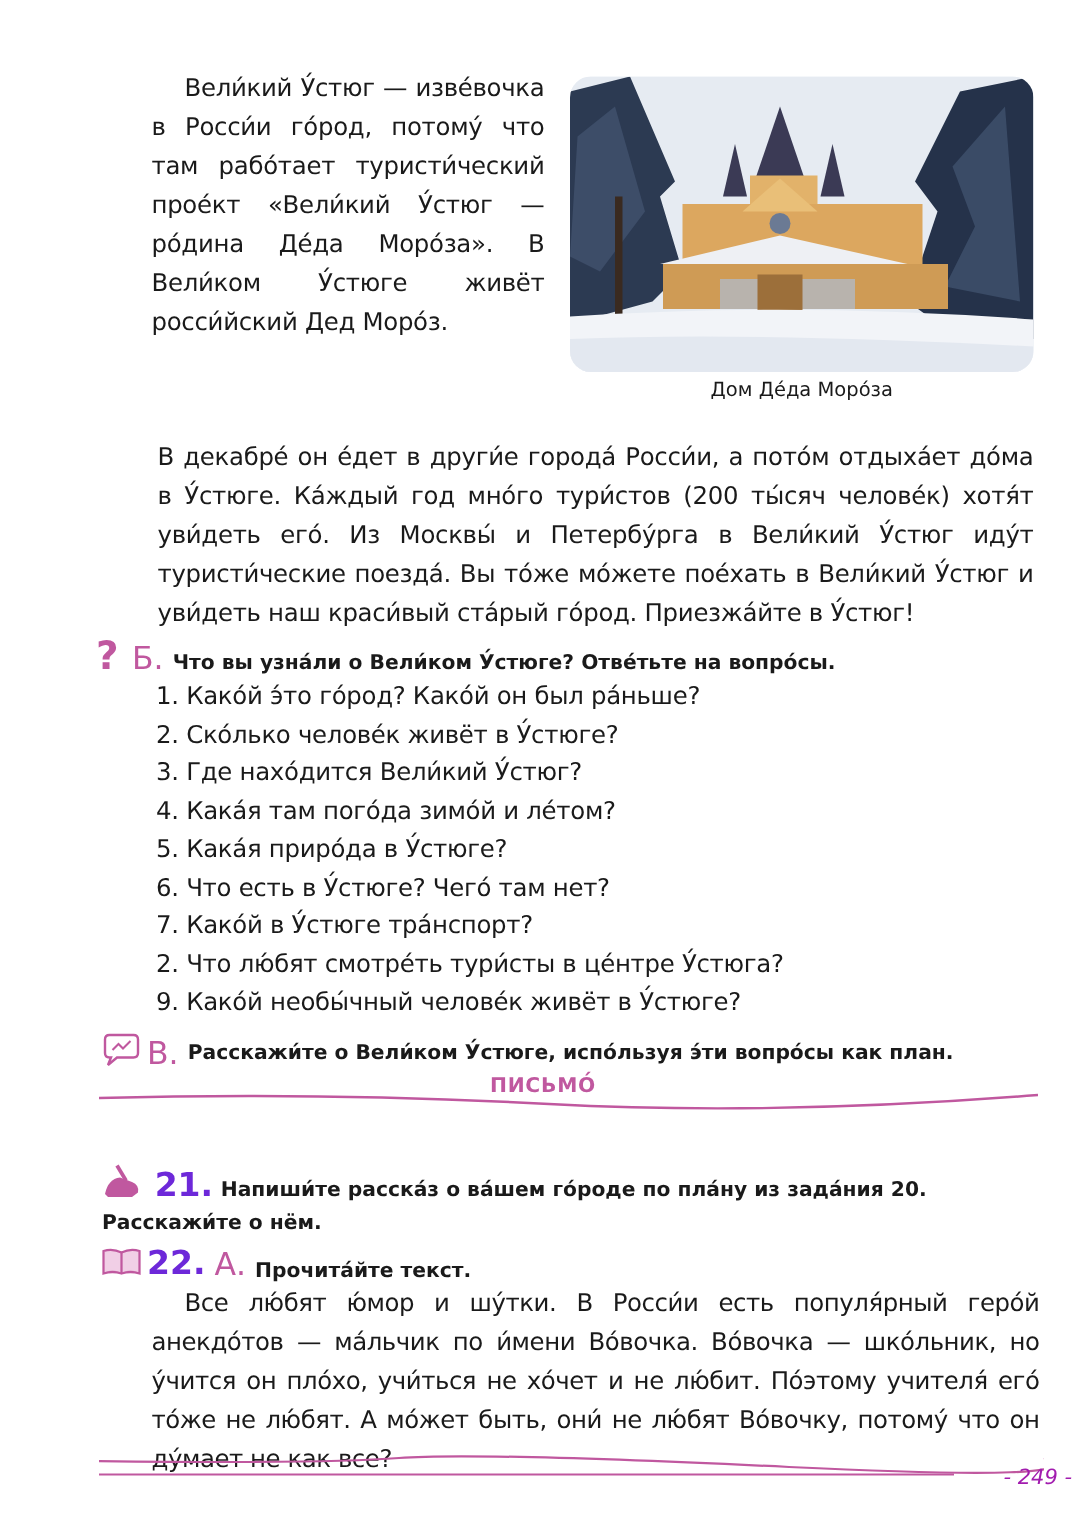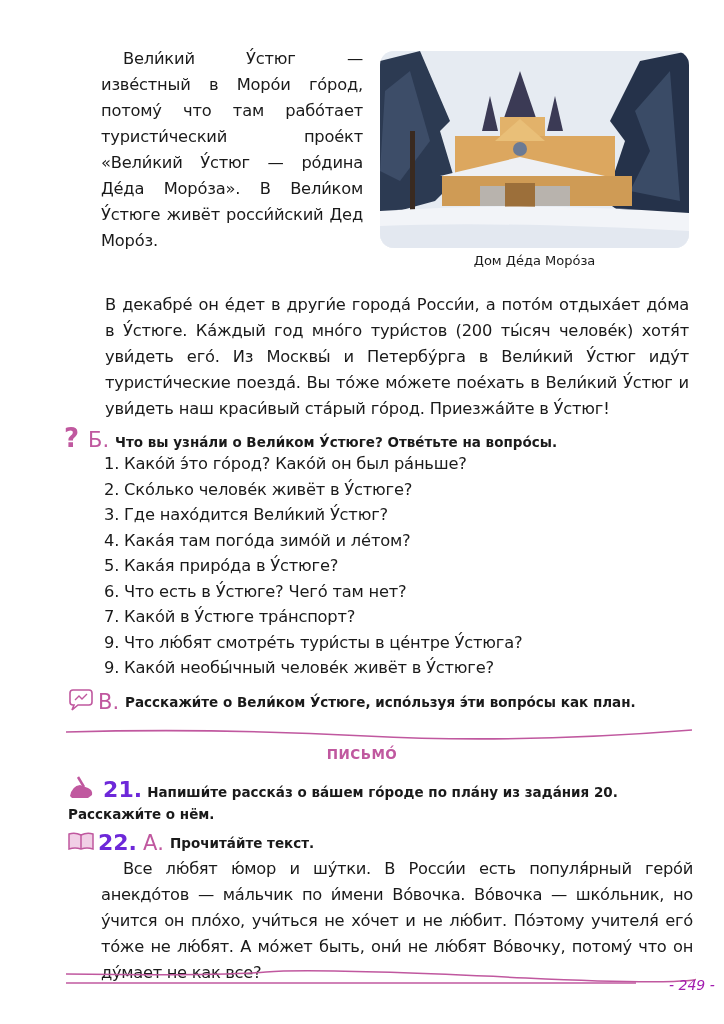--- a/index.html
+++ b/index.html
@@ -12,30 +12,30 @@
   .full { left:101px; top:288px; width:592px; text-align:justify; }
   .full p { margin:4px; }
   .photo { left:380px; top:51px; width:309px; height:197px; border-radius:14px; overflow:hidden;
            background:linear-gradient(#eef2f7 0%, #dfe5ee 60%, #e9eef5 100%); }
   .caption { left:380px; top:250px; width:309px; text-align:center; font-size:13px; line-height:22px; }
   .task-head { font-weight:bold; font-size:13.5px; }
   .letter { color:#c0589f; font-size:21px; font-weight:normal; }
   .num { color:#6d28d9; font-size:22px; font-weight:bold; }
   .q-list { left:104px; top:451px; }
   .q-list div { font-size:16.3px; line-height:25.5px; letter-spacing:-0.2px; }
-  .section-title { left:0; top:746px; width:724px; text-align:center; color:#c0589f; font-weight:bold; font-size:13.5px; letter-spacing:0.5px; }
+  .section-title { left:0; top:716px; width:724px; text-align:center; color:#c0589f; font-weight:bold; font-size:13.5px; letter-spacing:0.5px; }
   .reading { left:101px; top:856px; width:592px; text-align:justify; font-size:16.3px; line-height:26px; letter-spacing:-0.3px; }
   .reading p { margin:0; text-indent:22px; }
   .pageno { left:669px; top:977px; color:#a21caf; font-size:14px;font-style:italic; }
 </style>
 </head>
 <body>
 
 <div class="abs txt intro">
-  <p>Вели́кий У́стюг — изве́стный в Моро́и го́род, потому́ что там рабо́тает туристи́ческий прое́кт «Вели́кий У́стюг — ро́дина Де́да Моро́за». В Вели́ком У́стюге живёт росси́йский Дед Моро́з.</p>
+  <p>Вели́кий У́стюг — изве́вочка в Росси́и го́род, потому́ что там рабо́тает туристи́ческий прое́кт «Вели́кий У́стюг — ро́дина Де́да Моро́за». В Вели́ком У́стюге живёт росси́йский Дед Моро́з.</p>
 </div>
 
 <div class="abs photo">
   <svg width="309" height="197" viewBox="0 0 309 197">
     <rect x="0" y="0" width="309" height="197" fill="#e6ebf2"></rect>
 
     <path d="M0 10 L40 0 L70 70 L60 80 L75 130 L55 150 L0 165 Z" fill="#2c3a52"></path>
     <path d="M5 40 L30 20 L50 90 L20 130 L0 120 Z" fill="#3d4d68"></path>
     <rect x="30" y="80" width="5" height="90" fill="#3a2a20"></rect>
 
@@ -70,21 +70,21 @@
   <span class="task-head">Что вы узна́ли о Вели́ком У́стюге? Отве́тьте на вопро́сы.</span>
 </div>
 <div class="abs q-list">
   <div>1. Како́й э́то го́род? Како́й он был ра́ньше?</div>
   <div>2. Ско́лько челове́к живёт в У́стюге?</div>
   <div>3. Где нахо́дится Вели́кий У́стюг?</div>
   <div>4. Кака́я там пого́да зимо́й и ле́том?</div>
   <div>5. Кака́я приро́да в У́стюге?</div>
   <div>6. Что есть в У́стюге? Чего́ там нет?</div>
   <div>7. Како́й в У́стюге тра́нспорт?</div>
-  <div>9. Что лю́бят смотре́ть тури́сты в це́нтре У́стюга?</div>
+  <div>2. Что лю́бят смотре́ть тури́сты в це́нтре У́стюга?</div>
   <div>9. Како́й необы́чный челове́к живёт в У́стюге?</div>
 </div>
 
 <div class="abs" style="left:68px; top:688px; width:640px; display:flex; align-items:center;">
   <span style="width:30px; display:inline-block;">
     <svg width="26" height="24" viewBox="0 0 26 24">
         <path d="M5 2 H21 Q24 2 24 5 V14 Q24 17 21 17 H10 L4 22 L6 17 H5 Q2 17 2 14 V5 Q2 2 5 2 Z" fill="none" stroke="#c0589f" stroke-width="1.6"></path>
         <path d="M7 12 L11 8 L14 11 L19 6" fill="none" stroke="#c0589f" stroke-width="1.4"></path>
       </svg>
   </span>
@@ -102,21 +102,21 @@
   <span style="display:inline-block; width:30px; vertical-align:-3px;">
     <svg width="28" height="24" viewBox="0 0 28 24">
         <path d="M2 20 Q4 10 12 9 L20 12 Q25 14 24 19 L20 22 L4 22 Z" fill="#c0589f"></path>
         <path d="M10 1 L16 11" stroke="#c0589f" stroke-width="2.5"></path>
       </svg>
   </span>
   <span class="num">21.</span>
   <span class="task-head" style="line-height:20px;">Напиши́те расска́з о ва́шем го́роде по пла́ну из зада́ния 20. Расскажи́те о нём.</span>
 </div>
 
-<div class="abs" style="left:68px; top:830px; width:620px; display:flex; align-items:center;">
+<div class="abs" style="left:68px; top:830px; width:620px; display:flex; align-items:flex-end;">
   <span style="width:30px; display:inline-block;">
     <svg width="26" height="20" viewBox="0 0 26 20">
         <path d="M1 3 Q7 1 13 4 Q19 1 25 3 V18 Q19 16 13 18 Q7 16 1 18 Z" fill="#f1cfe6" stroke="#c0589f" stroke-width="1.5"></path>
         <line x1="13" y1="4" x2="13" y2="18" stroke="#c0589f" stroke-width="1.5"></line>
       </svg>
   </span>
   <span class="num" style="margin-right:6px;">22.</span>
   <span class="letter" style="margin-right:6px;">А.</span>
   <span class="task-head">Прочита́йте текст.</span>
 </div>

